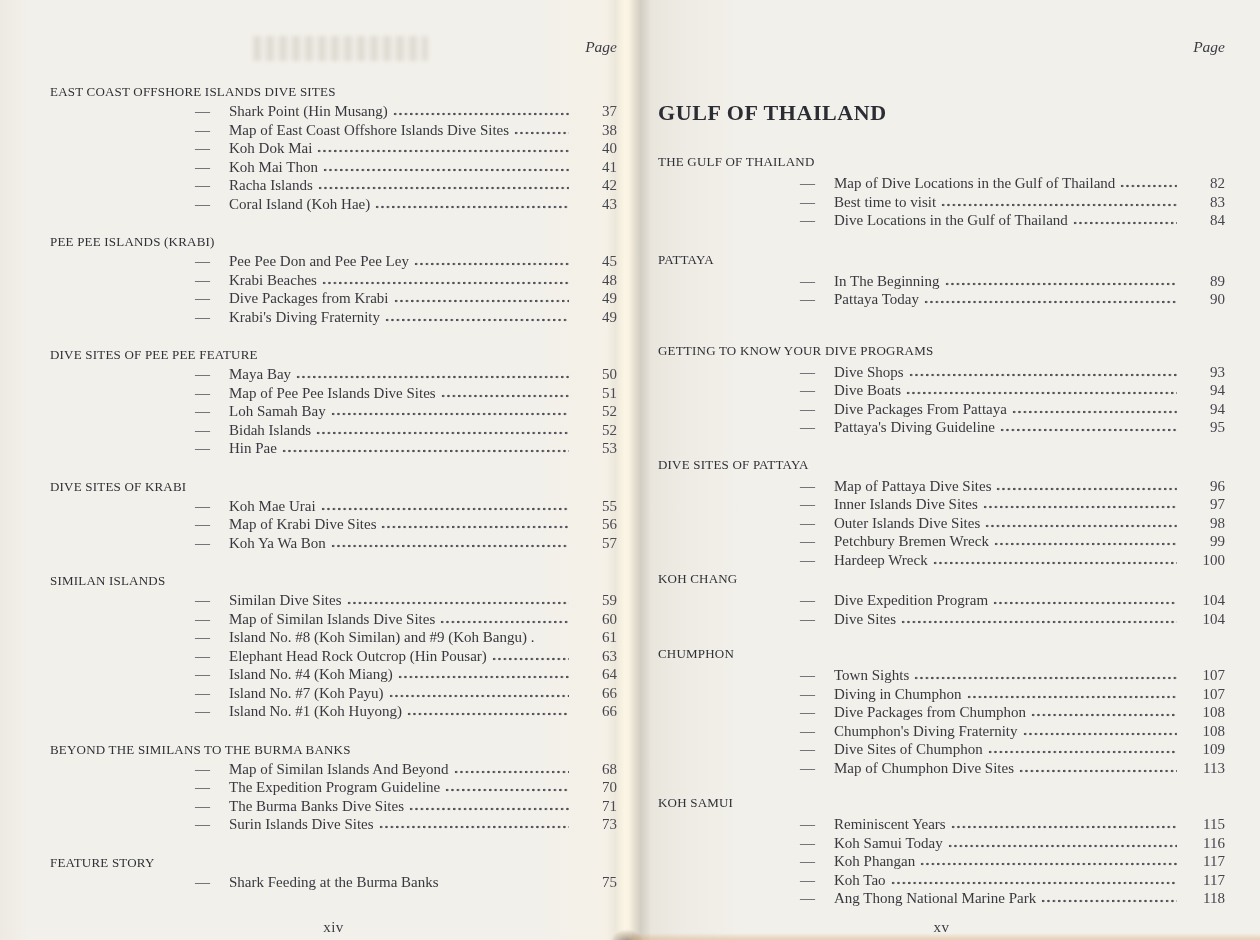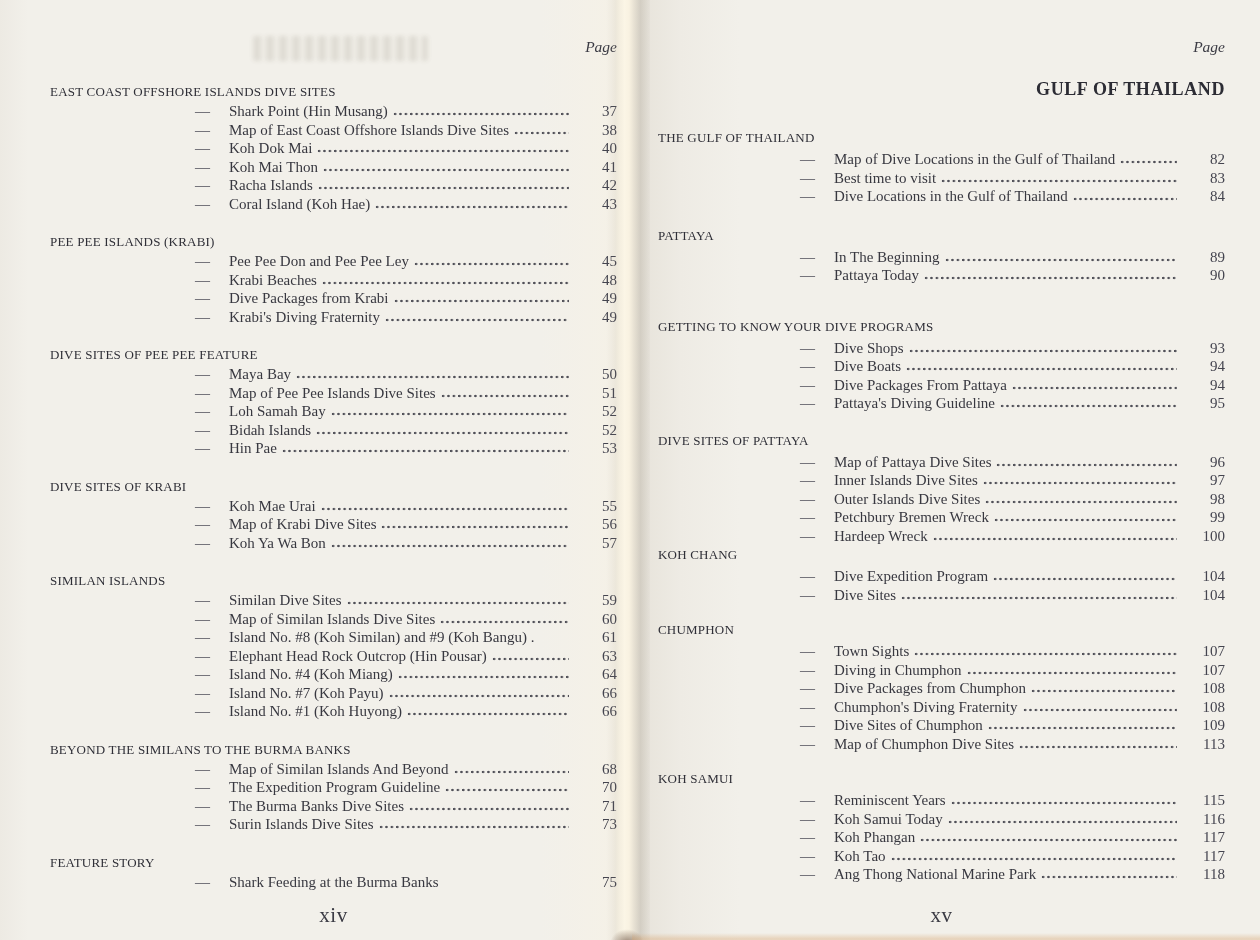--- a/index.html
+++ b/index.html
@@ -42,21 +42,21 @@
   .ink-bleed-ghost{
     position:absolute;left:253px;top:36px;width:175px;height:25px;pointer-events:none;
     background:repeating-linear-gradient(90deg, rgba(118,108,88,.20) 0 8px, rgba(118,108,88,.02) 8px 13px);
     filter:blur(2.2px);border-radius:3px;opacity:.75;
   }
   
   .page-label{
     text-align:right;font-style:italic;font-size:15.5px;line-height:18px;color:#3b3b44;
   }
   .part-title{
-    margin:20px 0 0 0;text-align:right;font-size:18px;line-height:26px;
+    margin:44px 0 0 0;text-align:left;font-size:22px;line-height:26px;
     font-weight:bold;letter-spacing:.6px;color:#2c2c34;
   }
   .sections{margin-top:26px;}
   #right-sections{margin-top:26px;}
   .section{margin-top:19px;}
   .section:first-child{margin-top:0;}
   #right-sections .section:nth-child(2){margin-top:20px;}
   #right-sections .section:nth-child(3){margin-top:32px;}
   #right-sections .section:nth-child(4){margin-top:18px;}
   #right-sections .section:nth-child(5){margin-top:0;}
@@ -74,21 +74,21 @@
   .dash{flex:0 0 34px;color:#4a4a54;}
   .entry-title{white-space:nowrap;}
   .leader{
     flex:1 1 auto;min-width:0;height:4px;margin:0 6px 0 5px;
     background-image:radial-gradient(circle at 2px 2px, rgba(58,58,68,.88) 1.05px, rgba(58,58,68,0) 1.6px);
     background-size:5.4px 4px;background-repeat:repeat-x;background-position:left bottom;
   }
   .no-leader .leader{background:none;}
   .entry-page{flex:0 0 42px;text-align:right;color:#44444f;}
   .footer{
-    position:absolute;bottom:12px;text-align:center;font-size:21px;color:#3b3b44;letter-spacing:.5px;
+    position:absolute;bottom:4px;text-align:center;font-size:15px;color:#3b3b44;letter-spacing:.5px;
   }
   .page-left  .footer{left:50px;right:3px;}
   .page-right .footer{left:38px;right:35px;}
 </style>
 </head>
 <body>
 
 <div class="spread">
 
   <div class="page page-left">

